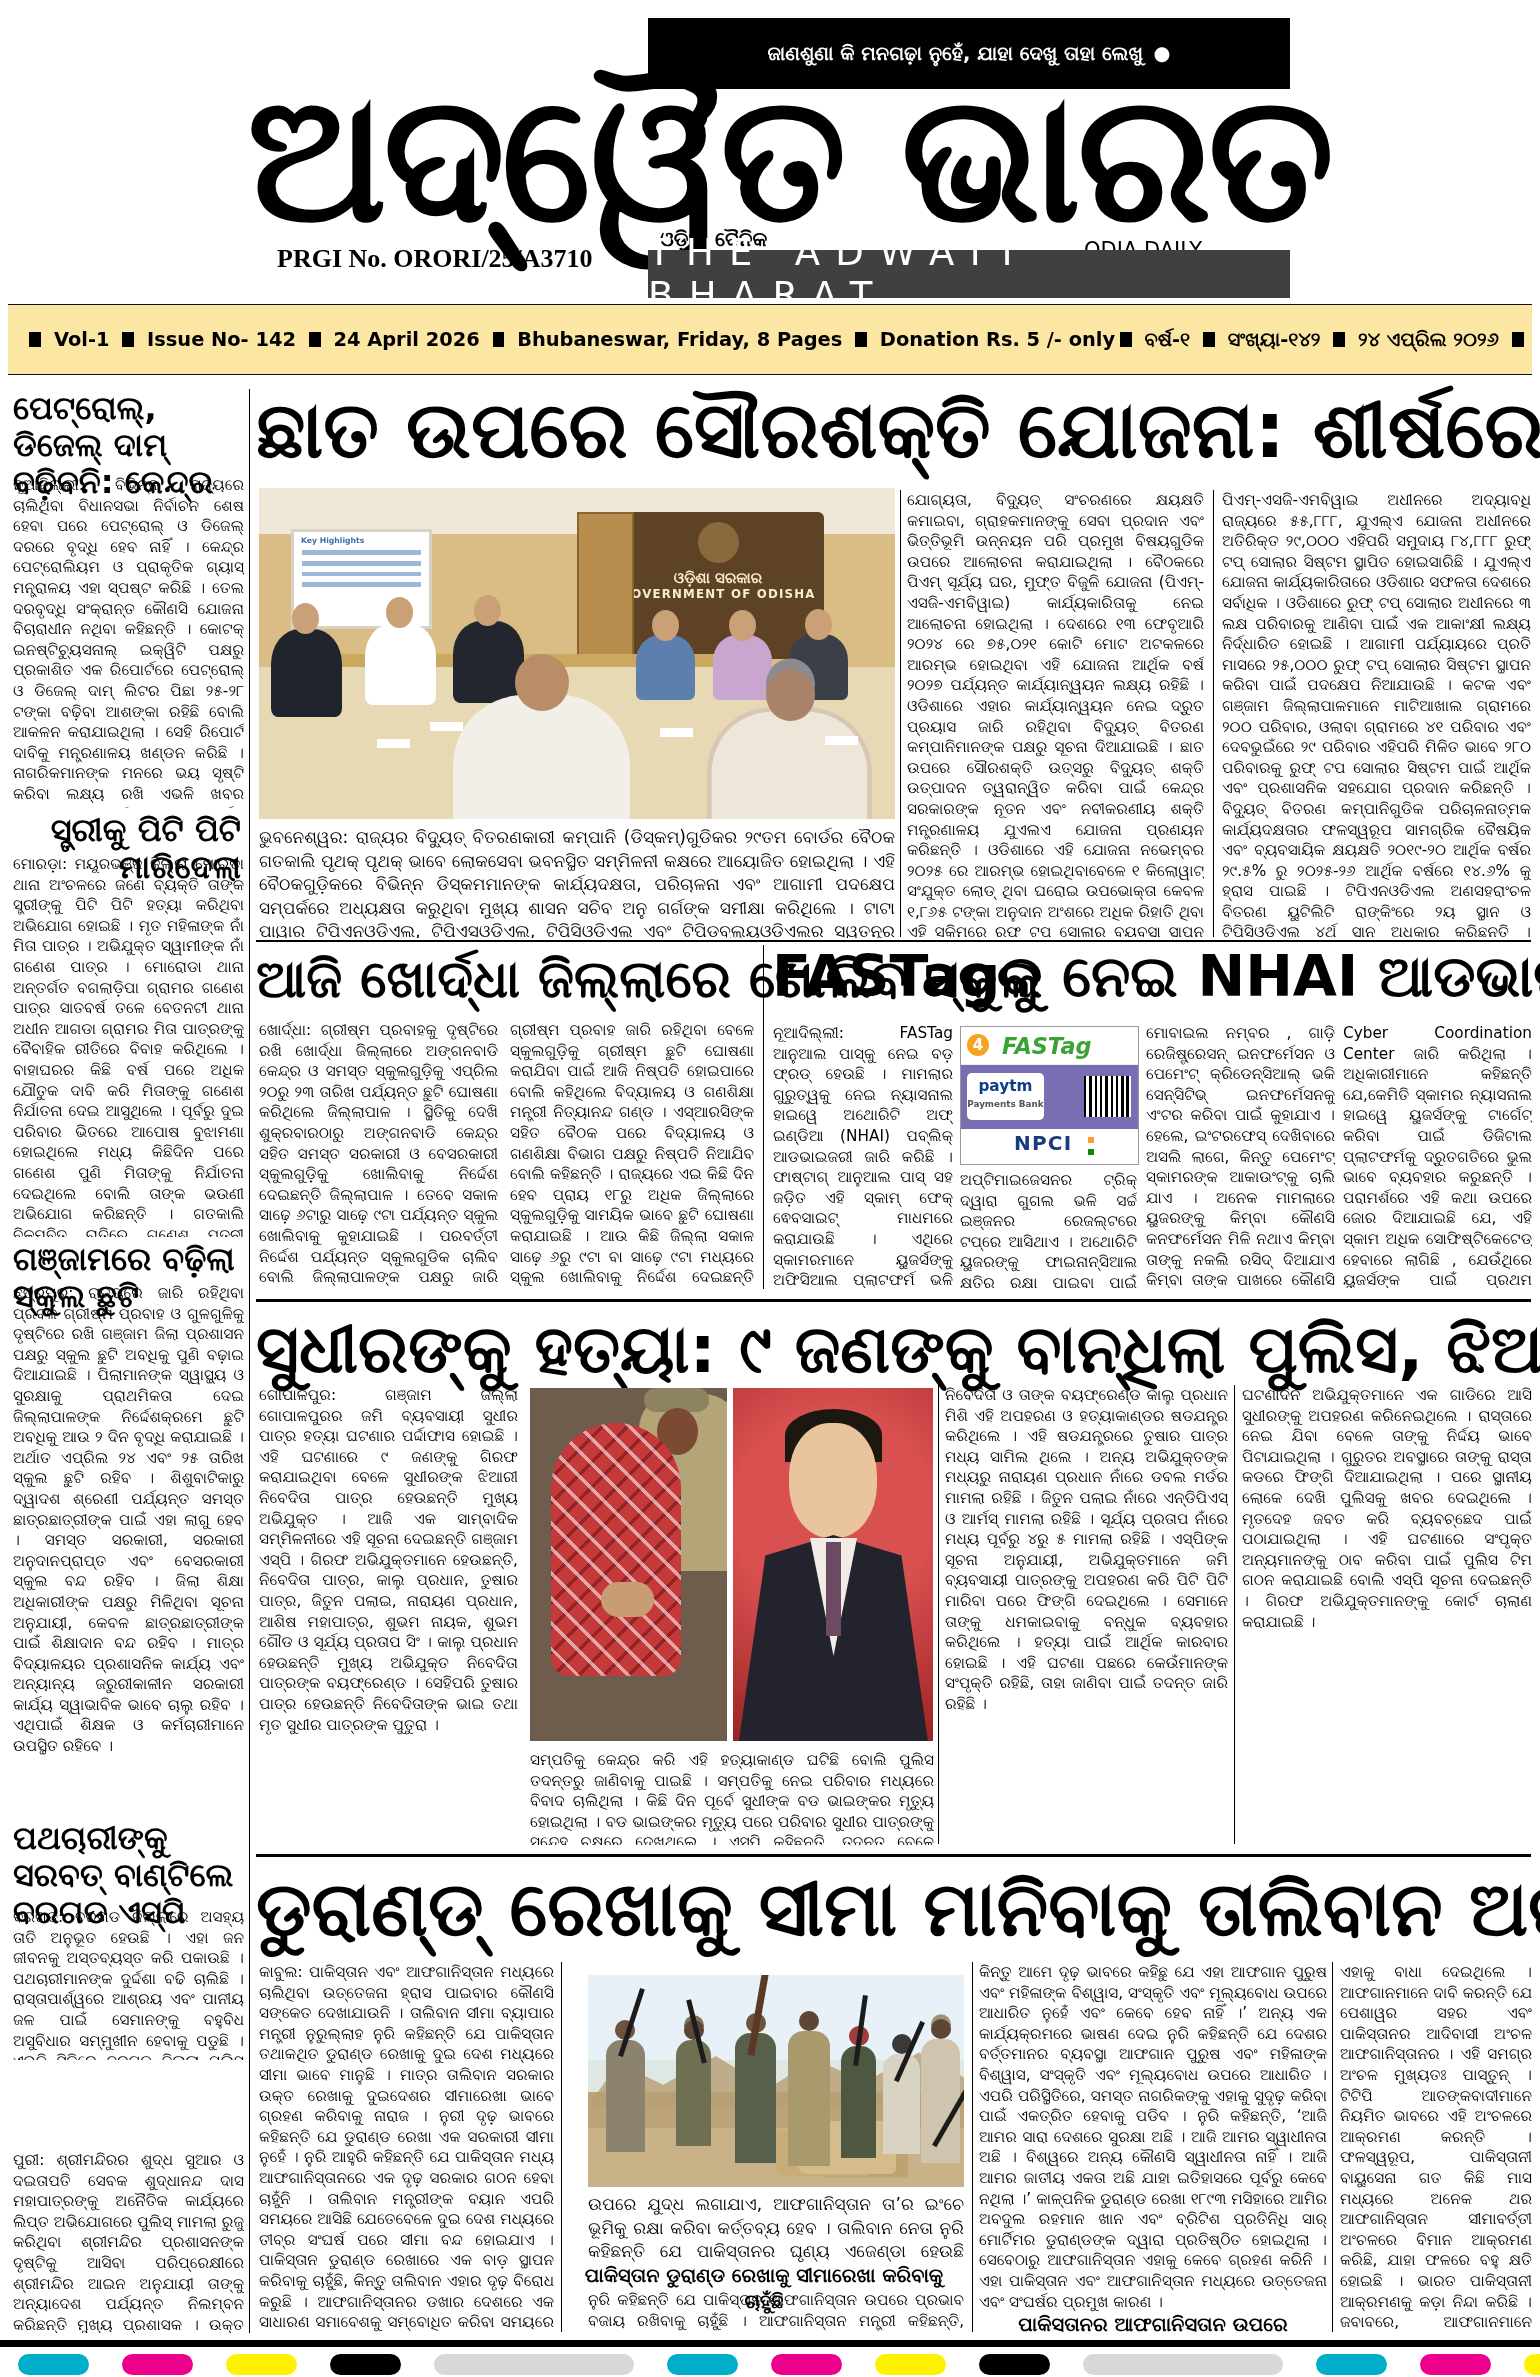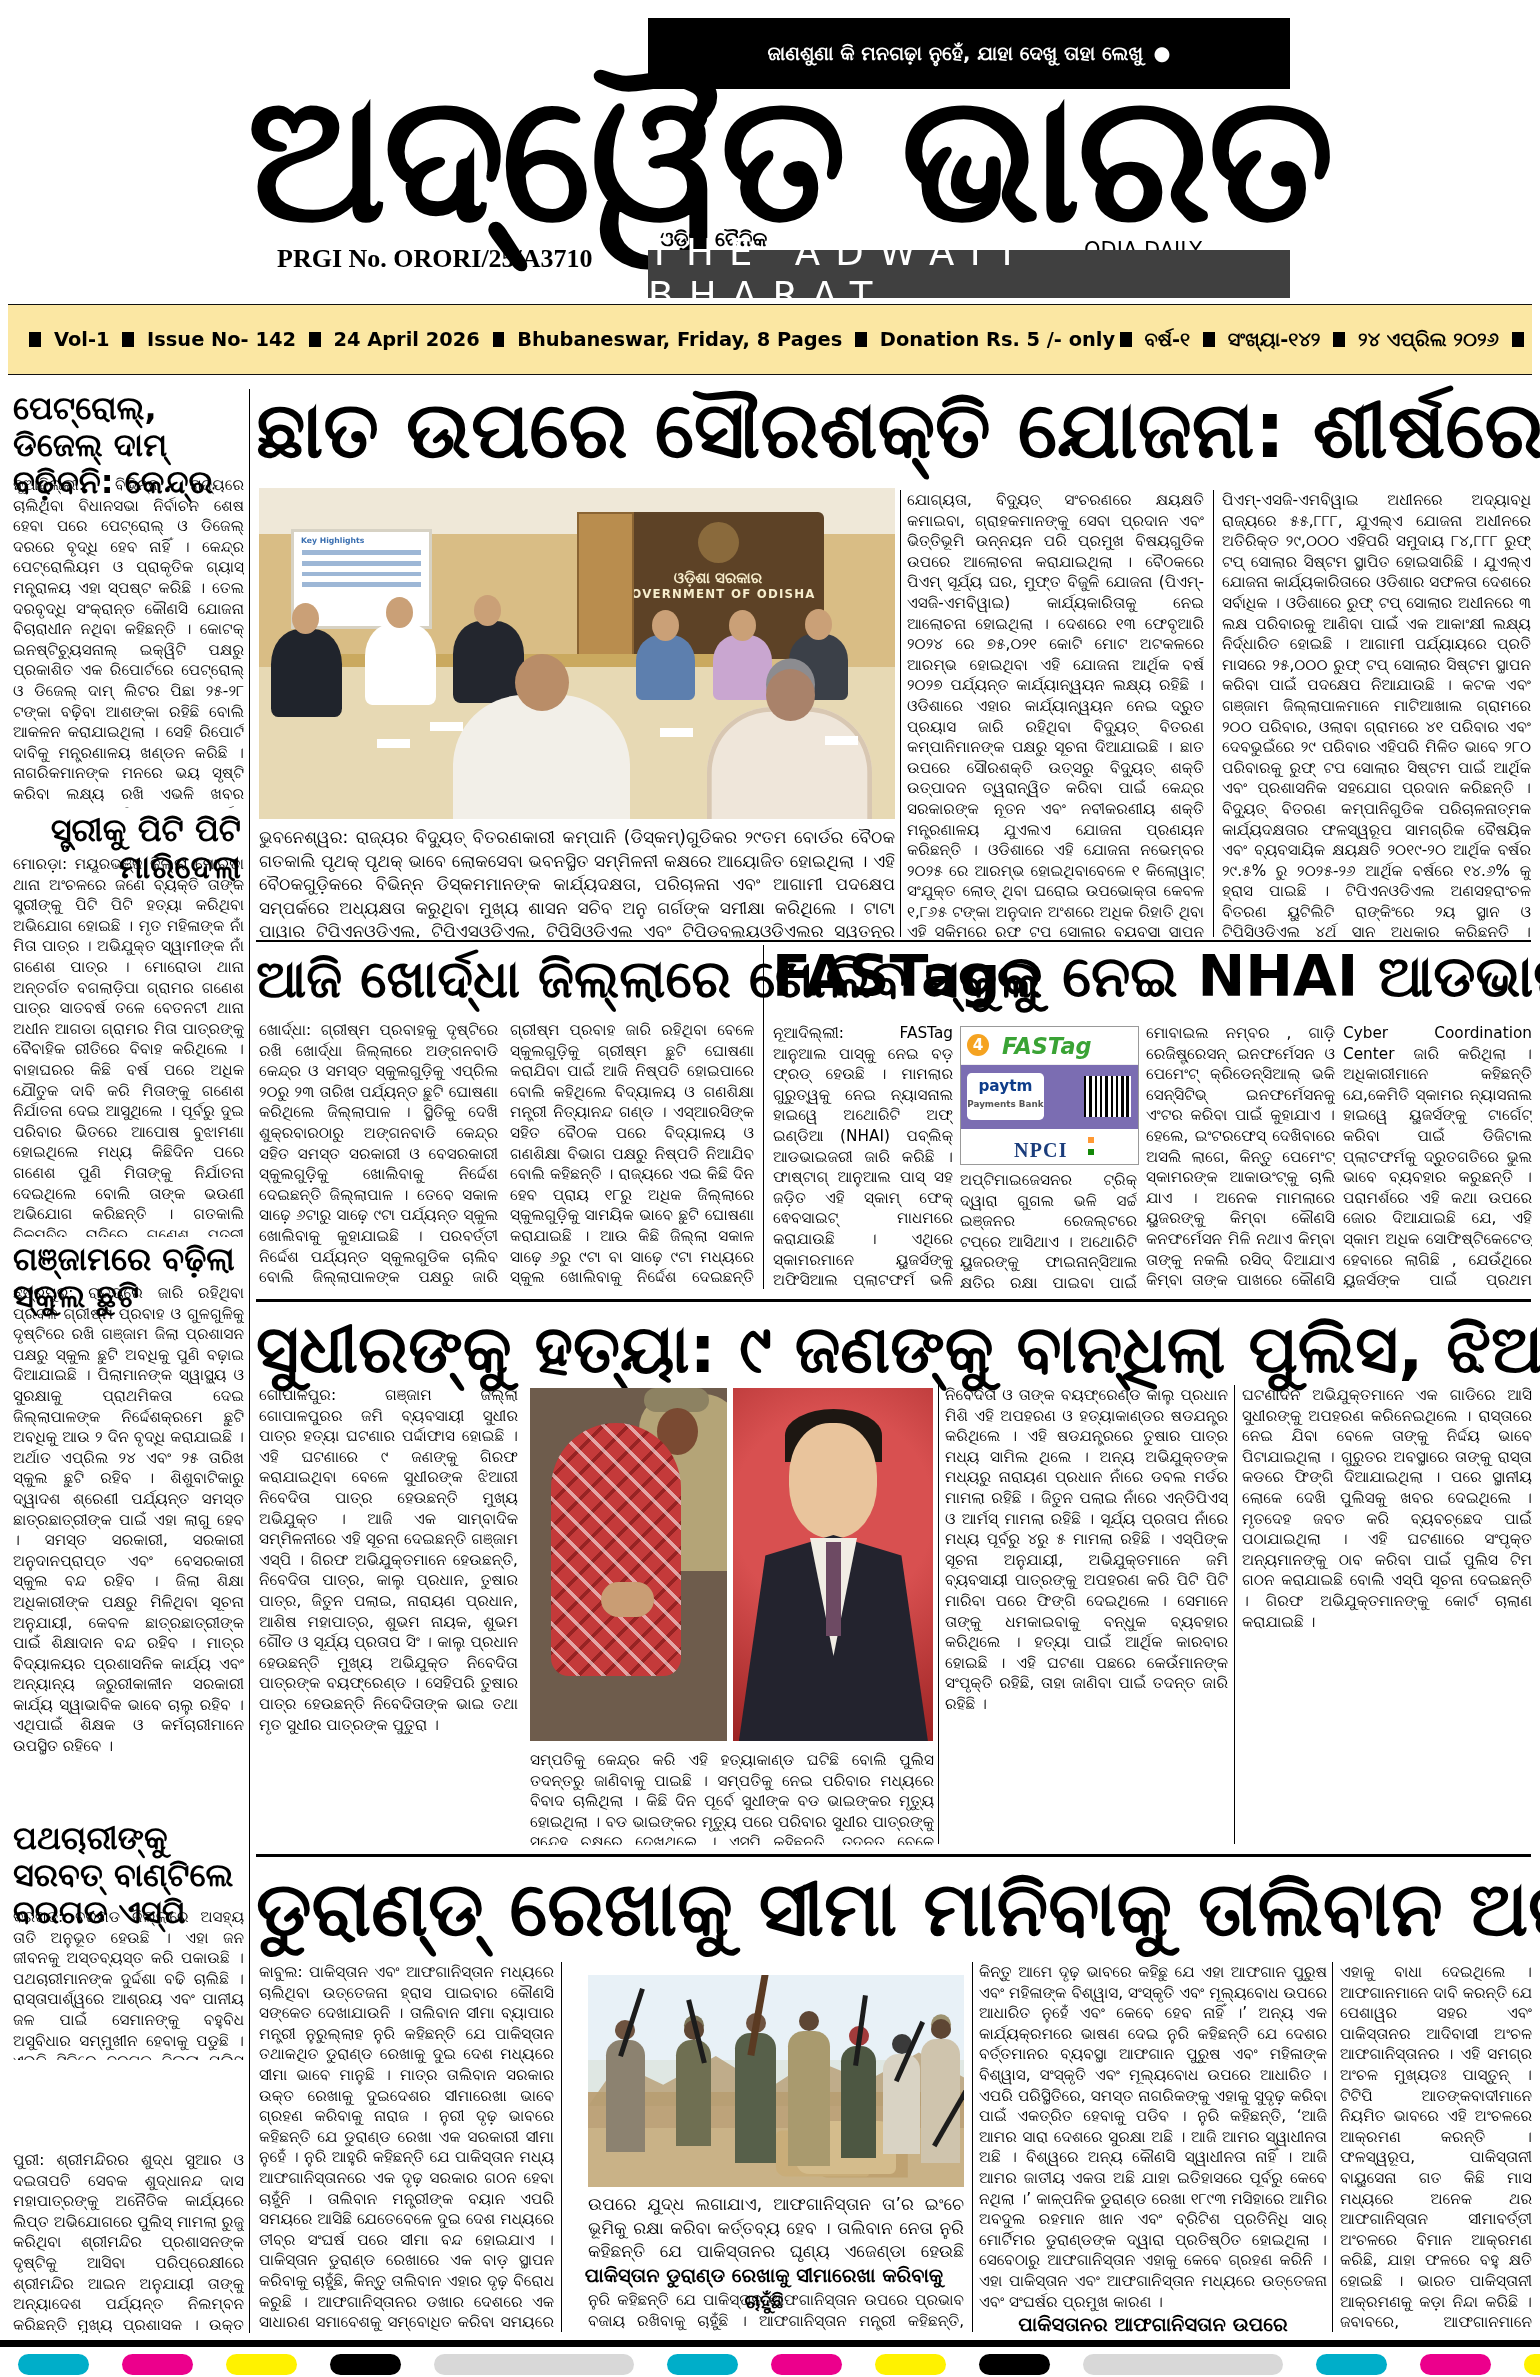--- a/index.html
+++ b/index.html
@@ -49,21 +49,21 @@
           color:#fff;font-size:15.3px;font-weight:bold;text-align:center;line-height:22.4px;}
   .ft-logo{position:absolute;left:41px;top:5.9px;font-size:22.4px;font-weight:bold;color:#f7941d;font-style:italic;}
   .ft-logo span{color:#3aa335;}
   .ft-band{height:64px;background:#7b6db2;position:relative;}
   .ft-paytm{position:absolute;left:5.9px;top:8.2px;width:77px;height:47px;background:#fff;border-radius:4.7px;
             font-size:15.3px;font-weight:bold;color:#0f3d8a;text-align:center;line-height:17.7px;padding-top:4.7px;box-sizing:border-box;}
   .ft-paytm small{display:block;font-size:8.8px;color:#555;font-weight:bold;text-align:center;}
   .ft-barcode{position:absolute;right:7px;top:10.6px;width:47px;height:41px;
               background:repeating-linear-gradient(90deg,#000 0 2.4px,#fff 2.4px 5.3px);}
   .ft-bottom{height:34px;position:relative;}
-  .ft-npci{position:absolute;left:53px;top:10px;font-size:20px;font-weight:bold;color:#1a3c7b;letter-spacing:1.2px;font-family:Liberation Serif, serif;}
+  .ft-npci{position:absolute;left:53px;top:2px;font-size:20px;font-weight:bold;color:#1a3c7b;letter-spacing:1.2px;}
   .ft-flag{position:absolute;left:127px;top:8.2px;width:5.9px;height:17.7px;
            background:linear-gradient(180deg,#ff9933 33%,#fff 33% 66%,#138808 66%);}
   
   .accused{background:#6e5c4c;}
   .cloth{position:absolute;left:21px;top:35px;width:130px;height:253px;border-radius:65px 65px 17.7px 17.7px;
          background:
          repeating-linear-gradient(45deg,rgba(255,255,255,.55) 0 3.5px,rgba(255,255,255,0) 3.5px 17.7px),
          repeating-linear-gradient(-45deg,rgba(120,20,20,.6) 0 3.5px,rgba(0,0,0,0) 3.5px 17.7px),#c43a3a;}
   .cop{position:absolute;right:-11.8px;top:5.9px;width:100px;height:177px;border-radius:35px 35px 0 0;background:#b4a477;}
   .cop-cap{position:absolute;right:17.7px;top:0;width:65px;height:23.6px;border-radius:11.8px;background:#8d8262;}

